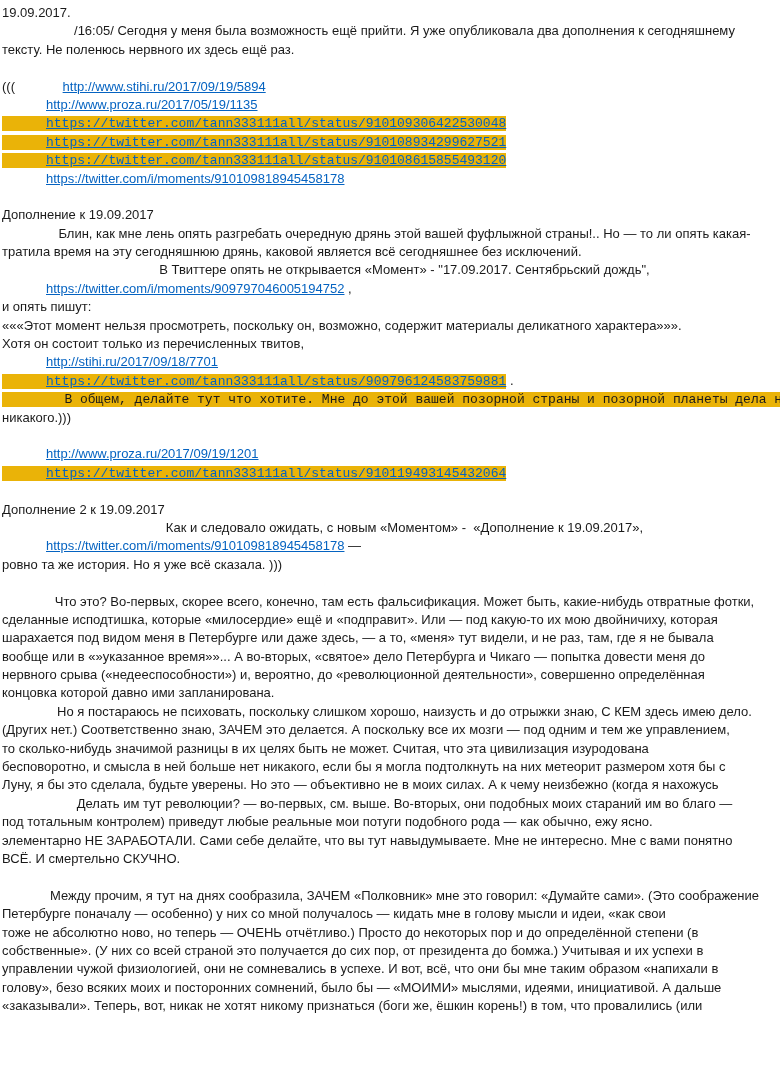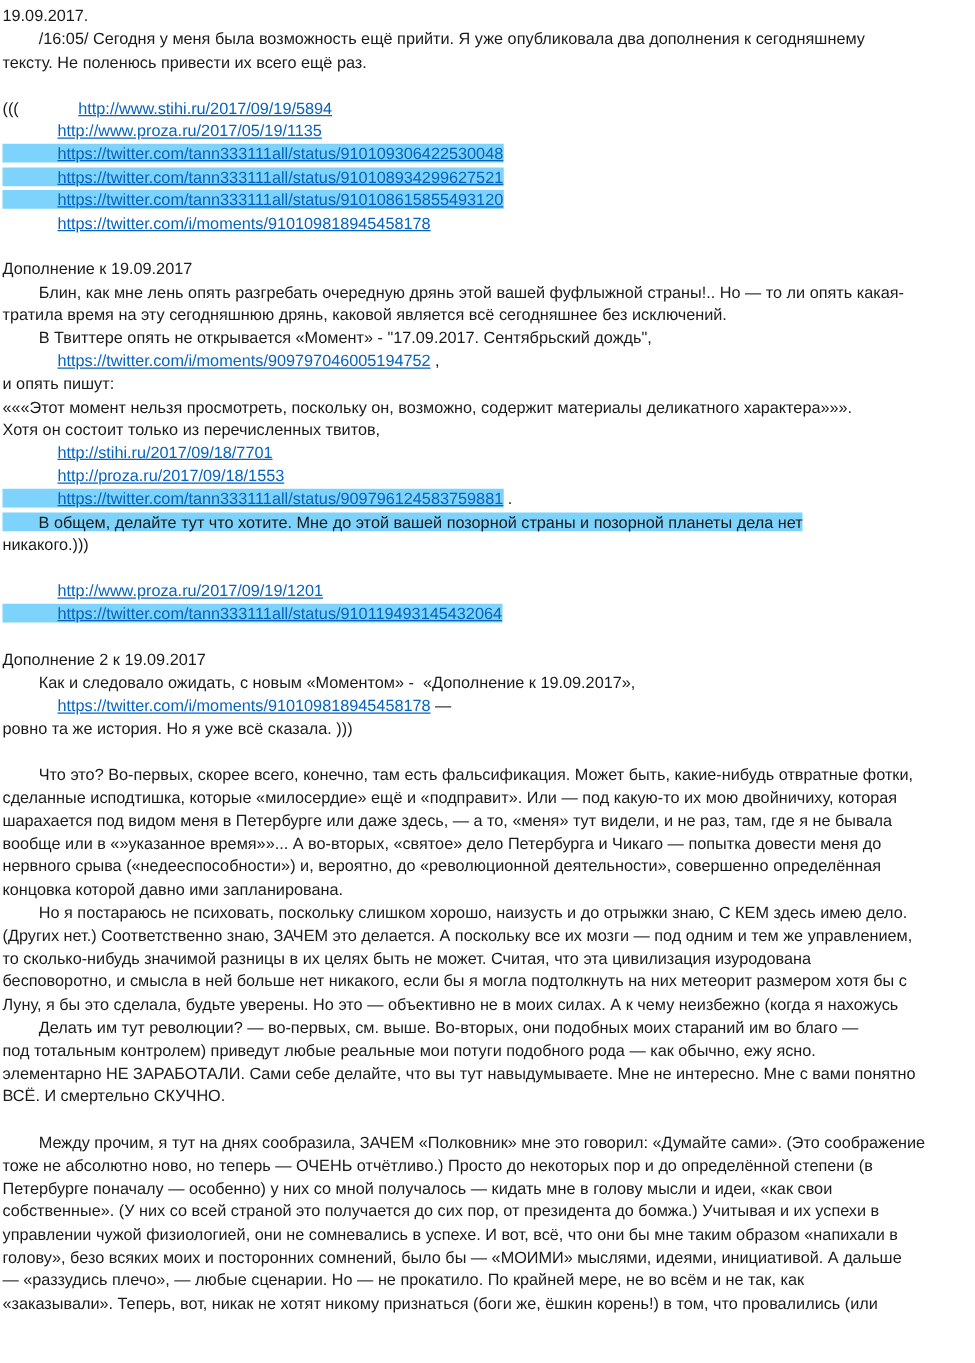--- a/index.html
+++ b/index.html
@@ -16,54 +16,53 @@
     font-size: 13px;
     line-height: 18.4px;
     color: #1a1a1a;
     border-radius: 11px;
   }
   .line {
     white-space: pre;
     height: 18.4px;
     overflow: visible;
   }
-  .indent { padding-left: 29px; }
+  .indent { padding-left: 29px; text-align: center; }
   a.lnk {
     color: #0563c1;
     text-decoration: underline;
     cursor: pointer;
     padding-left: 44px;
   }
-  .hl { background: #7dd3fc; }
+  .hl { background: #eab308; font-family: Liberation Mono, monospace; }
 </style>
 </head>
 <body>
 
 <div class="doc">
     <div class="line"><span class="">19.09.2017.</span></div>
     <div class="line indent"><span class="">/16:05/ Сегодня у меня была возможность ещё прийти. Я уже опубликовала два дополнения к сегодняшнему</span></div>
-    <div class="line"><span class="">тексту. Не поленюсь привести их всего ещё раз.</span></div>
+    <div class="line"><span class="">тексту. Не поленюсь нервного их здесь ещё раз.</span></div>
     <div class="line">&nbsp;</div>
     <div class="line"><span class="">((( </span><a class="lnk" href="#">http://www.stihi.ru/2017/09/19/5894</a></div>
     <div class="line"><a class="lnk" href="#">http://www.proza.ru/2017/05/19/1135</a></div>
     <div class="line"><a class="lnk hl" href="#">https://twitter.com/tann333111all/status/910109306422530048</a></div>
     <div class="line"><a class="lnk hl" href="#">https://twitter.com/tann333111all/status/910108934299627521</a></div>
     <div class="line"><a class="lnk hl" href="#">https://twitter.com/tann333111all/status/910108615855493120</a></div>
     <div class="line"><a class="lnk" href="#">https://twitter.com/i/moments/910109818945458178</a></div>
     <div class="line">&nbsp;</div>
     <div class="line"><span class="">Дополнение к 19.09.2017</span></div>
     <div class="line indent"><span class="">Блин, как мне лень опять разгребать очередную дрянь этой вашей фуфлыжной страны!.. Но — то ли опять какая-</span></div>
     <div class="line"><span class="">тратила время на эту сегодняшнюю дрянь, каковой является всё сегодняшнее без исключений.</span></div>
     <div class="line indent"><span class="">В Твиттере опять не открывается «Момент» - "17.09.2017. Сентябрьский дождь",</span></div>
     <div class="line"><a class="lnk" href="#">https://twitter.com/i/moments/909797046005194752</a><span class=""> ,</span></div>
     <div class="line"><span class="">и опять пишут:</span></div>
     <div class="line"><span class="">«««Этот момент нельзя просмотреть, поскольку он, возможно, содержит материалы деликатного характера»»».</span></div>
     <div class="line"><span class="">Хотя он состоит только из перечисленных твитов,</span></div>
     <div class="line"><a class="lnk" href="#">http://stihi.ru/2017/09/18/7701</a></div>
-    <div class="line"><a class="lnk" href="#">http://proza.ru/2017/09/18/1553</a></div>
     <div class="line"><a class="lnk hl" href="#">https://twitter.com/tann333111all/status/909796124583759881</a><span class=""> .</span></div>
     <div class="line"><span class="hl">        В общем, делайте тут что хотите. Мне до этой вашей позорной страны и позорной планеты дела нет</span></div>
     <div class="line"><span class="">никакого.)))</span></div>
     <div class="line">&nbsp;</div>
     <div class="line"><a class="lnk" href="#">http://www.proza.ru/2017/09/19/1201</a></div>
     <div class="line"><a class="lnk hl" href="#">https://twitter.com/tann333111all/status/910119493145432064</a></div>
     <div class="line">&nbsp;</div>
     <div class="line"><span class="">Дополнение 2 к 19.09.2017</span></div>
     <div class="line indent"><span class="">Как и следовало ожидать, с новым «Моментом» -  «Дополнение к 19.09.2017»,</span></div>
     <div class="line"><a class="lnk" href="#">https://twitter.com/i/moments/910109818945458178</a><span class=""> —</span></div>
@@ -79,20 +78,19 @@
     <div class="line"><span class="">(Других нет.) Соответственно знаю, ЗАЧЕМ это делается. А поскольку все их мозги — под одним и тем же управлением,</span></div>
     <div class="line"><span class="">то сколько-нибудь значимой разницы в их целях быть не может. Считая, что эта цивилизация изуродована</span></div>
     <div class="line"><span class="">бесповоротно, и смысла в ней больше нет никакого, если бы я могла подтолкнуть на них метеорит размером хотя бы с</span></div>
     <div class="line"><span class="">Луну, я бы это сделала, будьте уверены. Но это — объективно не в моих силах. А к чему неизбежно (когда я нахожусь</span></div>
     <div class="line indent"><span class="">Делать им тут революции? — во-первых, см. выше. Во-вторых, они подобных моих стараний им во благо —</span></div>
     <div class="line"><span class="">под тотальным контролем) приведут любые реальные мои потуги подобного рода — как обычно, ежу ясно.</span></div>
     <div class="line"><span class="">элементарно НЕ ЗАРАБОТАЛИ. Сами себе делайте, что вы тут навыдумываете. Мне не интересно. Мне с вами понятно</span></div>
     <div class="line"><span class="">ВСЁ. И смертельно СКУЧНО.</span></div>
     <div class="line">&nbsp;</div>
     <div class="line indent"><span class="">Между прочим, я тут на днях сообразила, ЗАЧЕМ «Полковник» мне это говорил: «Думайте сами». (Это соображение</span></div>
+    <div class="line"><span class="">Петербурге поначалу — особенно) у них со мной получалось — кидать мне в голову мысли и идеи, «как свои</span></div>
     <div class="line"><span class="">тоже не абсолютно ново, но теперь — ОЧЕНЬ отчётливо.) Просто до некоторых пор и до определённой степени (в</span></div>
-    <div class="line"><span class="">Петербурге поначалу — особенно) у них со мной получалось — кидать мне в голову мысли и идеи, «как свои</span></div>
     <div class="line"><span class="">собственные». (У них со всей страной это получается до сих пор, от президента до бомжа.) Учитывая и их успехи в</span></div>
     <div class="line"><span class="">управлении чужой физиологией, они не сомневались в успехе. И вот, всё, что они бы мне таким образом «напихали в</span></div>
     <div class="line"><span class="">голову», безо всяких моих и посторонних сомнений, было бы — «МОИМИ» мыслями, идеями, инициативой. А дальше</span></div>
-    <div class="line"><span class="">— «раззудись плечо», — любые сценарии. Но — не прокатило. По крайней мере, не во всём и не так, как</span></div>
     <div class="line"><span class="">«заказывали». Теперь, вот, никак не хотят никому признаться (боги же, ёшкин корень!) в том, что провалились (или</span></div>
   </div>
 
 </body></html>

